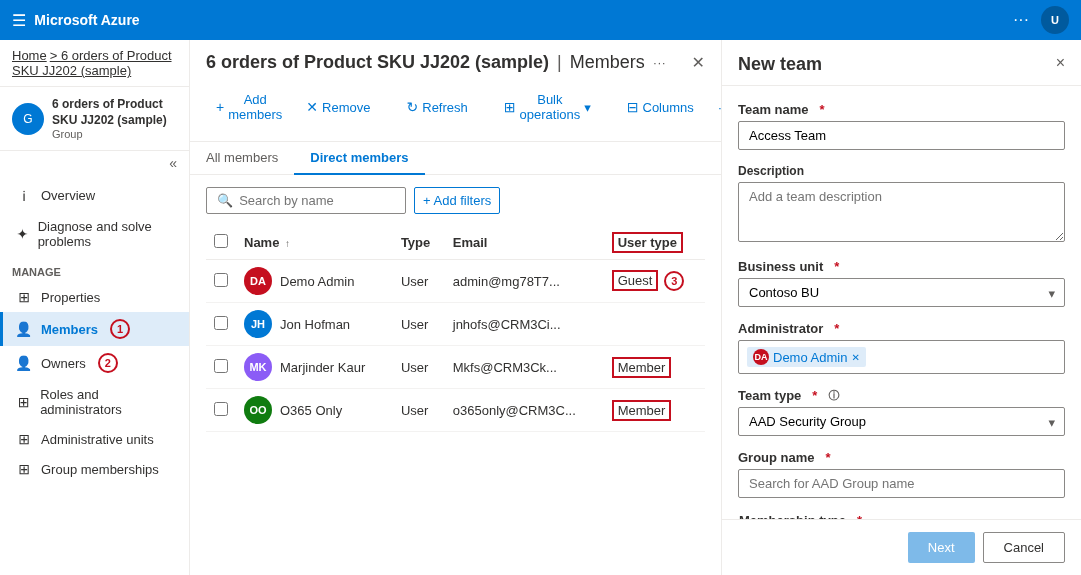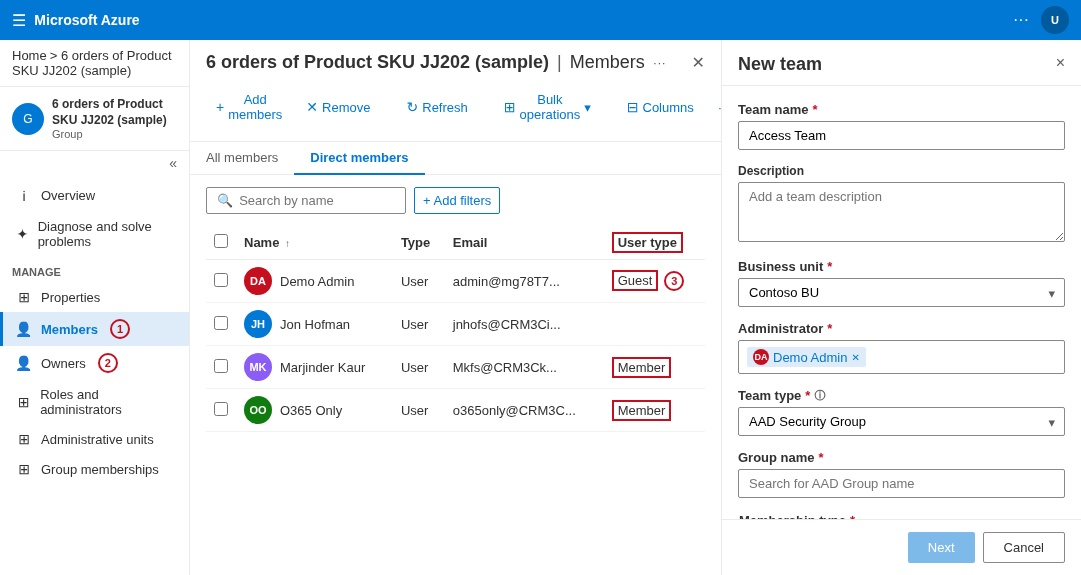--- a/index.html
+++ b/index.html
@@ -40,21 +40,21 @@
     .sidebar {
       width: 190px;
       background: white;
       border-right: 1px solid #edebe9;
       display: flex;
       flex-direction: column;
       flex-shrink: 0;
       overflow-y: auto;
     }
     .sidebar-breadcrumb { padding: 8px 12px; font-size: 11px; color: #0078d4; cursor: pointer; border-bottom: 1px solid #edebe9; }
-    .sidebar-breadcrumb span { color: #323130; }
+    .sidebar-breadcrumb span { color: #323130; text-decoration: underline; }
     .sidebar-entity { padding: 10px 12px; display: flex; align-items: center; gap: 8px; border-bottom: 1px solid #edebe9; }
     .sidebar-entity-icon { width: 32px; height: 32px; background: #0078d4; border-radius: 50%; display: flex; align-items: center; justify-content: center; color: white; font-size: 12px; flex-shrink: 0; }
     .sidebar-entity-info { }
     .sidebar-entity-title { font-size: 12px; font-weight: 600; color: #323130; line-height: 1.3; }
     .sidebar-entity-sub { font-size: 11px; color: #605e5c; }
 
     .sidebar-collapse-btn { padding: 4px 12px; display: flex; justify-content: flex-end; cursor: pointer; color: #605e5c; font-size: 14px; }
 
     .sidebar-nav { padding: 4px 0; }
     .sidebar-nav-item {
@@ -129,21 +129,21 @@
       flex-direction: column;
       flex-shrink: 0;
       overflow-y: auto;
     }
     .panel-header { padding: 14px 16px 10px; border-bottom: 1px solid #edebe9; display: flex; justify-content: space-between; align-items: flex-start; }
     .panel-title { font-size: 18px; font-weight: 600; color: #323130; }
     .panel-close { cursor: pointer; border: none; background: none; font-size: 16px; color: #605e5c; }
 
     .panel-body { padding: 16px; flex: 1; overflow-y: auto; }
     .form-group { margin-bottom: 14px; }
-    .form-label { font-size: 12px; font-weight: 600; color: #323130; margin-bottom: 4px; display: flex; align-items: center; gap: 4px; }
+    .form-label { font-size: 12px; font-weight: 600; color: #323130; margin-bottom: 4px; display: flex; align-items: center; gap: 11px; }
     .form-label .required { color: #c50f1f; }
     .form-input {
       width: 100%; border: 1px solid #8a8886; padding: 6px 10px;
       font-size: 13px; border-radius: 2px; outline: none; background: white;
     }
     .form-textarea {
       width: 100%; border: 1px solid #8a8886; padding: 6px 10px;
       font-size: 13px; border-radius: 2px; resize: vertical; min-height: 60px;
       font-family: inherit; outline: none;
     }

